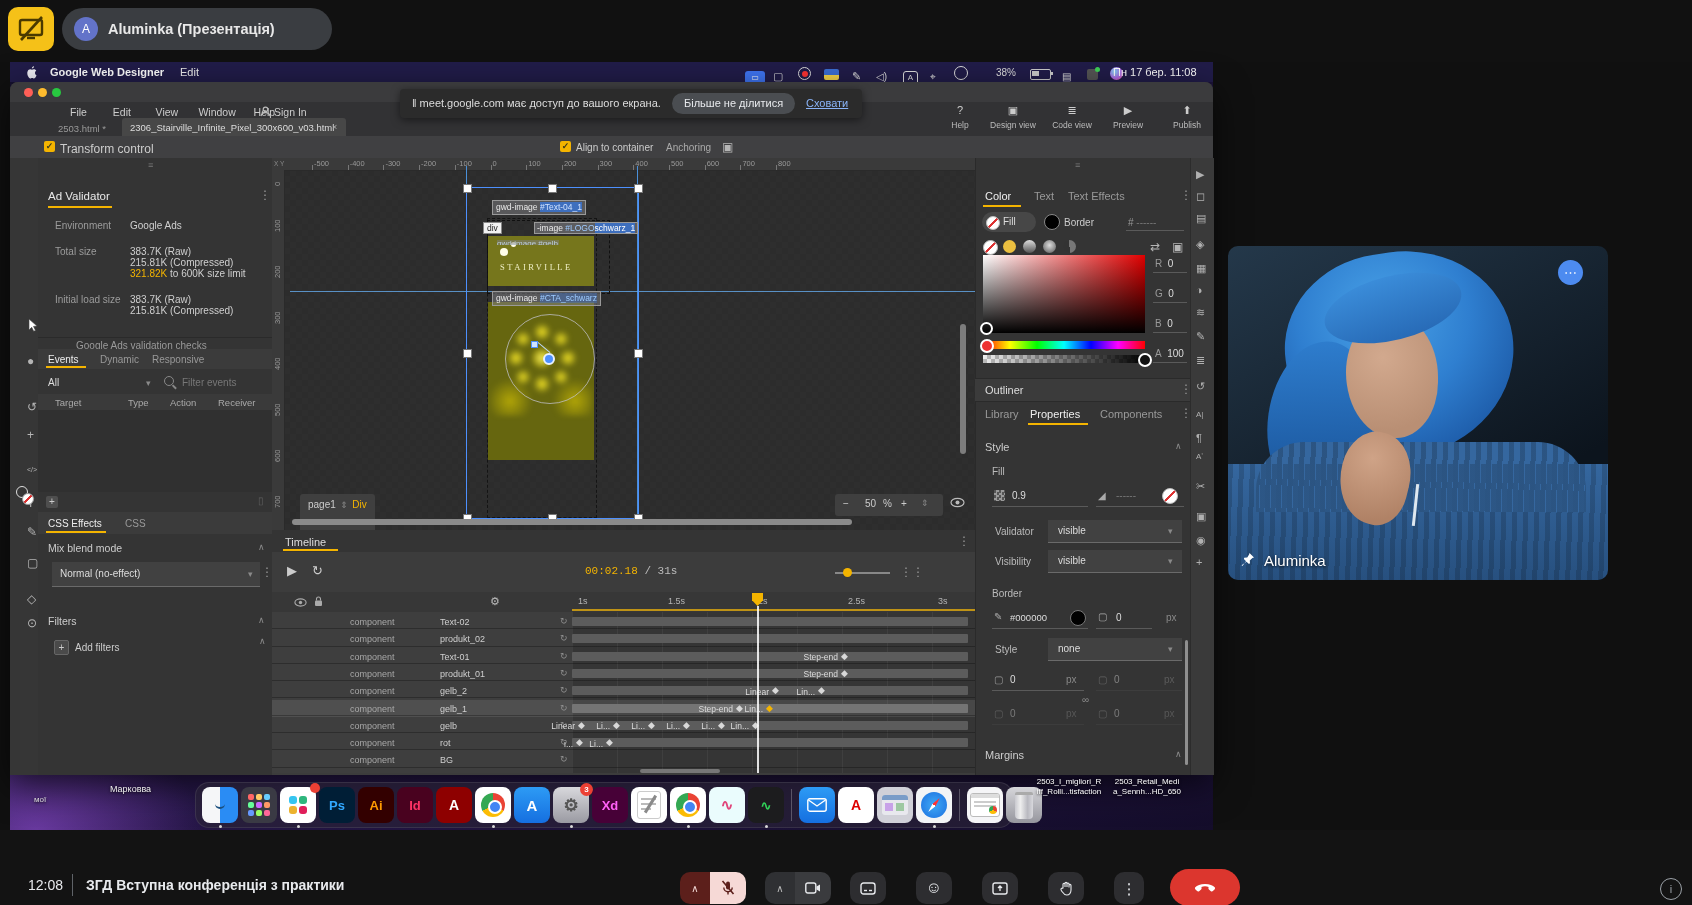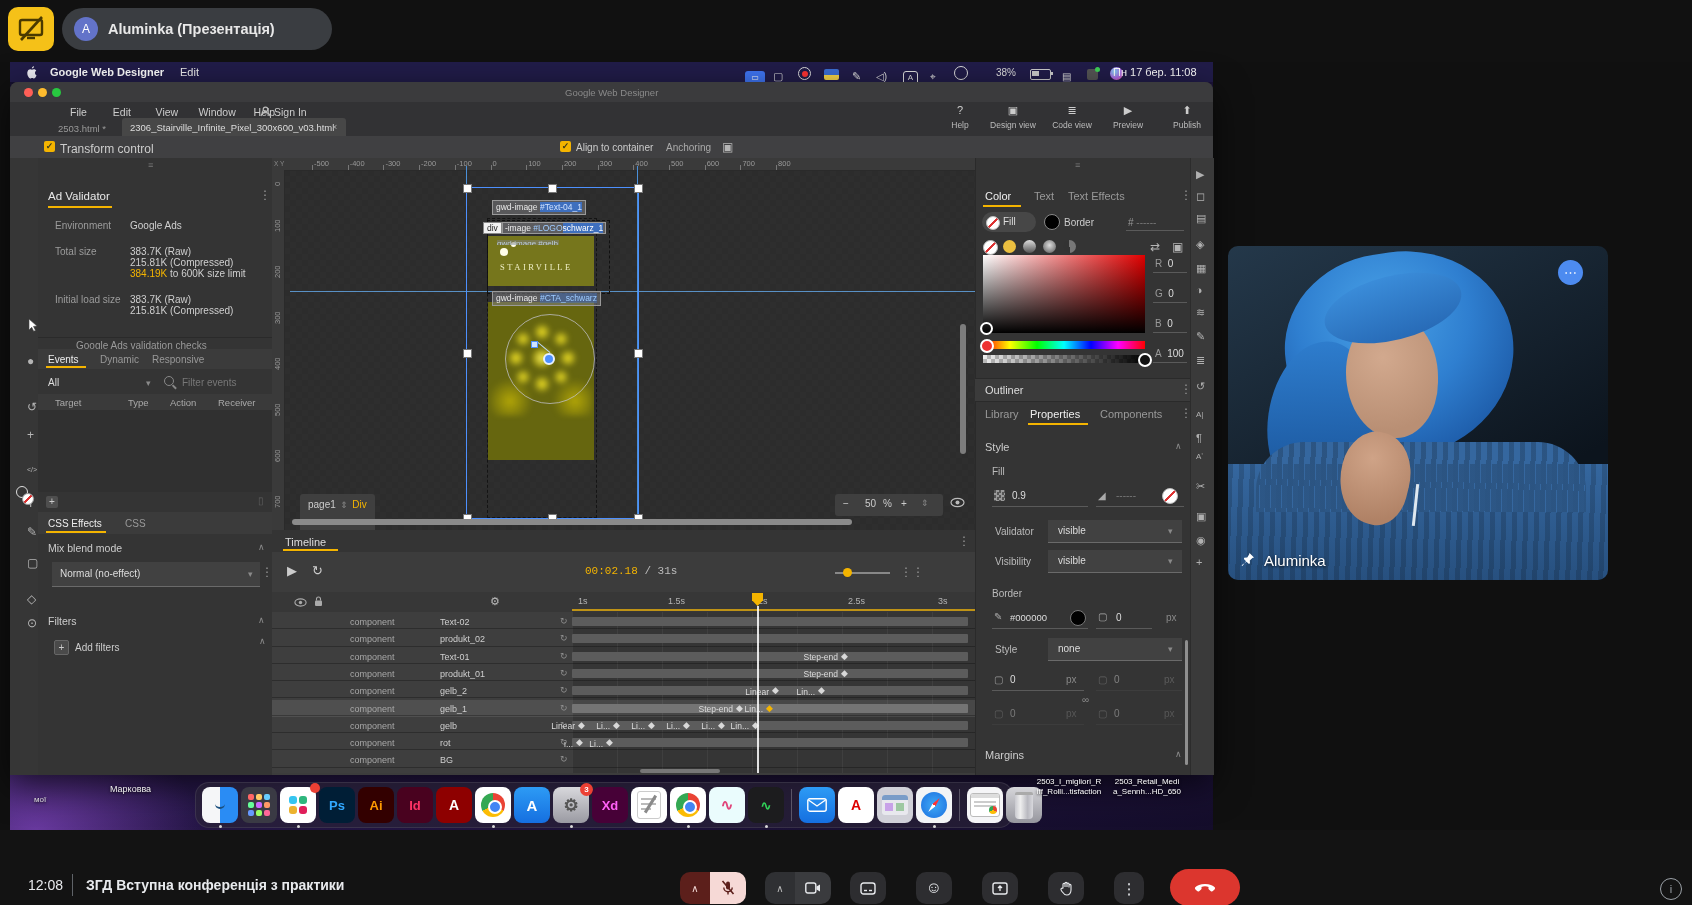--- a/index.html
+++ b/index.html
@@ -161,21 +161,21 @@
   
   <span class="abs txt" style="left:48px;top:190px;color:#e8e8e8;font-size:11.5px;">Ad Validator</span>
   <span class="abs yellowul" style="left:48px;top:206px;width:64px;"></span>
   <span class="abs kebab" style="left:259px;top:189px;">⋮</span>
   <span class="abs txt" style="left:55px;top:220px;color:#9c9c9c;font-size:10px;">Environment</span>
   <span class="abs txt" style="left:130px;top:220px;color:#cfcfcf;font-size:10px;">Google Ads</span>
   <span class="abs txt" style="left:55px;top:246px;color:#9c9c9c;font-size:10px;">Total size</span>
   <span class="abs txt" style="left:130px;top:246px;color:#cfcfcf;font-size:10px;">383.7K (Raw)</span>
   <span class="abs txt" style="left:130px;top:257px;color:#cfcfcf;font-size:10px;">215.81K (Compressed)</span>
   <span class="abs txt" style="left:130px;top:268px;font-size:10px;">
-    <span style="color:#f4b400;">384.19K</span><span style="color:#cfcfcf;"> to 600K size limit</span>
+    <span style="color:#f4b400;">321.82K</span><span style="color:#cfcfcf;"> to 600K size limit</span>
   </span>
   <span class="abs txt" style="left:55px;top:294px;color:#9c9c9c;font-size:10px;">Initial load size</span>
   <span class="abs txt" style="left:130px;top:294px;color:#cfcfcf;font-size:10px;">383.7K (Raw)</span>
   <span class="abs txt" style="left:130px;top:305px;color:#cfcfcf;font-size:10px;">215.81K (Compressed)</span>
   <div class="abs" style="left:38px;top:337px;width:234px;height:1px;background:#2a2a2a;"></div>
   <span class="abs txt" style="left:48px;top:340px;color:#9a9a9a;font-size:10px;margin-left:28px;">Google Ads validation checks</span>
 
   
   <div class="abs tabbar" style="left:38px;top:349px;width:234px;height:20px;"></div>
   <span class="abs txt" style="left:48px;top:354px;color:#eee;font-size:10px;">Events</span>
@@ -259,21 +259,21 @@
   <span class="handle7" style="left:634px;top:349px;"></span>
   <span class="handle7" style="left:463px;top:514px;"></span>
   <span class="handle7" style="left:548px;top:514px;"></span>
   <span class="handle7" style="left:634px;top:514px;"></span>
 
   
   <div class="abs txt" style="left:492px;top:200px;height:13px;background:rgba(125,125,130,.55);border:1px solid #999;font-size:8.5px;line-height:12px;padding:0 3px;">
     <span style="color:#e8e8e8;">gwd-image </span><span style="color:#cfe2ff;background:#3e6fbe;">#Text-04_1</span>
   </div>
   <div class="abs txt" style="left:483px;top:222px;height:14px;font-size:8.5px;line-height:13px;">
-    <span style="background:#f2f2f2;color:#222;padding:0 3px;border:1px solid #888;">div</span><span style="background:rgba(125,125,130,.6);color:#eee;padding:0 2px;border:1px solid #999;"><span>-image </span><span style="color:#9ecbff;">#LOGO</span><span style="background:#3e6fbe;color:#fff;">schwarz_1</span></span>
+    <span style="background:#f2f2f2;color:#222;padding:0 3px;border:1px solid #888;">div</span><span style="background:rgba(125,125,130,.6);color:#eee;padding:0 2px;border:1px solid #999;margin-left:32px;"><span>-image </span><span style="color:#9ecbff;">#LOGO</span><span style="background:#3e6fbe;color:#fff;">schwarz_1</span></span>
   </div>
   <div class="abs txt" style="left:497px;top:240px;width:62px;height:5px;overflow:hidden;background:rgba(125,125,130,.5);color:#bcd;font-size:8px;line-height:8px;">gwd-image #gelb</div>
   <div class="abs txt" style="left:492px;top:291px;height:13px;background:rgba(125,125,130,.55);border:1px solid #999;font-size:8.5px;line-height:12px;padding:0 3px;">
     <span style="color:#e8e8e8;">gwd-image </span><span style="color:#9ecbff;background:rgba(62,111,190,.45);">#CTA_schwarz</span>
   </div>
 
   
   <div class="abs" style="left:300px;top:494px;height:40px;background:#3f3f3f;border-radius:3px;padding:0 8px;">
     <span class="txt" style="color:#ccc;font-size:10px;line-height:22px;">page1</span>
     <span style="color:#888;font-size:9px;">⇕</span>
@@ -564,20 +564,28 @@
       <span class="abs" style="left:1196px;top:410px;color:#b0b0b0;font-size:8px;">A|</span>
       <span class="abs" style="left:1196px;top:432px;color:#b0b0b0;font-size:11px;">¶</span>
       <span class="abs" style="left:1196px;top:452px;color:#b0b0b0;font-size:8px;">Aʼ</span>
       <span class="abs" style="left:1196px;top:480px;color:#b0b0b0;font-size:11px;">✂</span>
       <span class="abs" style="left:1196px;top:510px;color:#b0b0b0;font-size:11px;">▣</span>
       <span class="abs" style="left:1196px;top:534px;color:#b0b0b0;font-size:11px;">◉</span>
       <span class="abs" style="left:1196px;top:556px;color:#b0b0b0;font-size:11px;">+</span>
     </div>
 
   
+  <div class="abs" style="left:400px;top:89px;width:462px;height:29px;background:#2b2b2b;border-radius:4px;box-shadow:0 2px 8px rgba(0,0,0,.5);">
+    <span class="abs txt" style="left:12px;top:8px;color:#ddd;font-size:11px;">
+      <span>‖</span>
+      <span>meet.google.com має доступ до вашого екрана.</span>
+    </span>
+    <span class="abs txt" style="left:272px;top:4px;height:21px;background:#4a4d51;border-radius:11px;padding:0 12px;color:#e8eaed;font-size:11px;line-height:21px;">Більше не ділитися</span>
+    <span class="abs txt" style="left:406px;top:8px;color:#8ab4f8;font-size:11px;text-decoration:underline;">Сховати</span>
+  </div>
 
   
   <span class="abs txt shadowtext" style="left:110px;top:784px;color:#eee;font-size:9px;">Марковва</span>
   <span class="abs txt shadowtext" style="left:34px;top:795px;color:#ddd;font-size:8px;">мої</span>
 
   <div class="abs" style="left:195px;top:782px;width:818px;height:46px;background:rgba(42,36,55,.62);border:1px solid rgba(255,255,255,.09);border-radius:14px;display:flex;align-items:flex-start;padding:4px 6px 0 6px;gap:3px;box-sizing:border-box;">
   <div class="dockwrap">
         <div class="dockicon" style="background:linear-gradient(90deg,#f5f6f8 49%,#2a8cf4 49%);">
           <span style="width:10px;height:5px;border-bottom:2px solid #1a4f7e;border-radius:0 0 6px 6px;"></span>
         </div>

